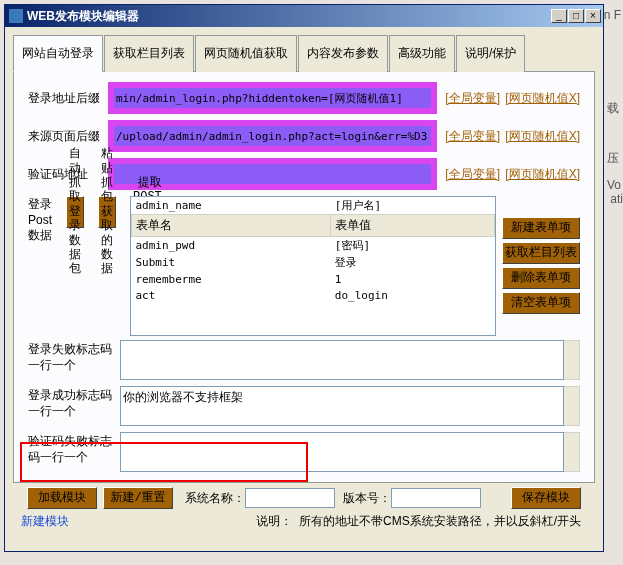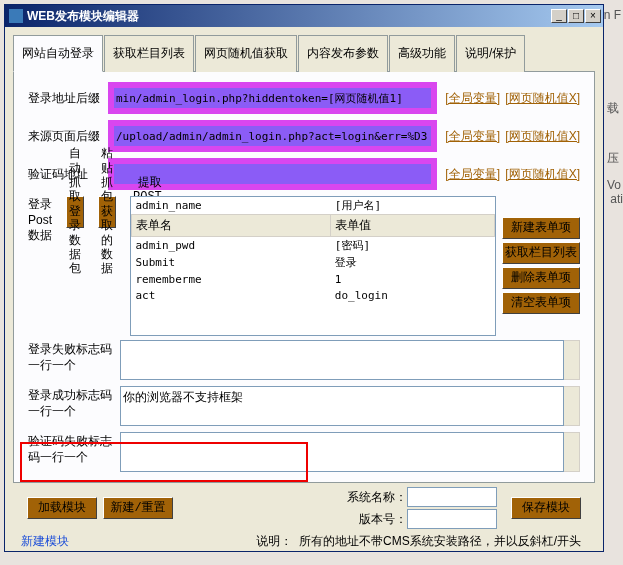--- a/index.html
+++ b/index.html
@@ -160,21 +160,21 @@
       <div class="textarea-wrap">
         <div class="ta-label">验证码失败标志码一行一个</div>
         <textarea class="ta" style=""></textarea>
         <div class="ta-scroll"></div>
       </div>
     </div>
 
     <div class="bottombar">
       <button class="btn short" style="width:70px;">加载模块</button>
       <button class="btn short" style="width:70px;">新建/重置</button>
-      <div style="flex:1; display:flex; flex-direction:column; gap:2px; align-items:flex-end; margin-right:8px;">
+      <div style="flex:1; display:flex; flex-direction:row; gap:2px; align-items:flex-end; margin-right:8px;">
         <div style="display:flex; align-items:center;">
           <span class="syslabel">系统名称：</span>
           <input class="sysinput" style="">
         </div>
         <div style="display:flex; align-items:center;">
           <span class="syslabel">版本号：</span>
           <input class="sysinput" style="">
         </div>
       </div>
       <button class="btn short" style="width:70px;">保存模块</button>

